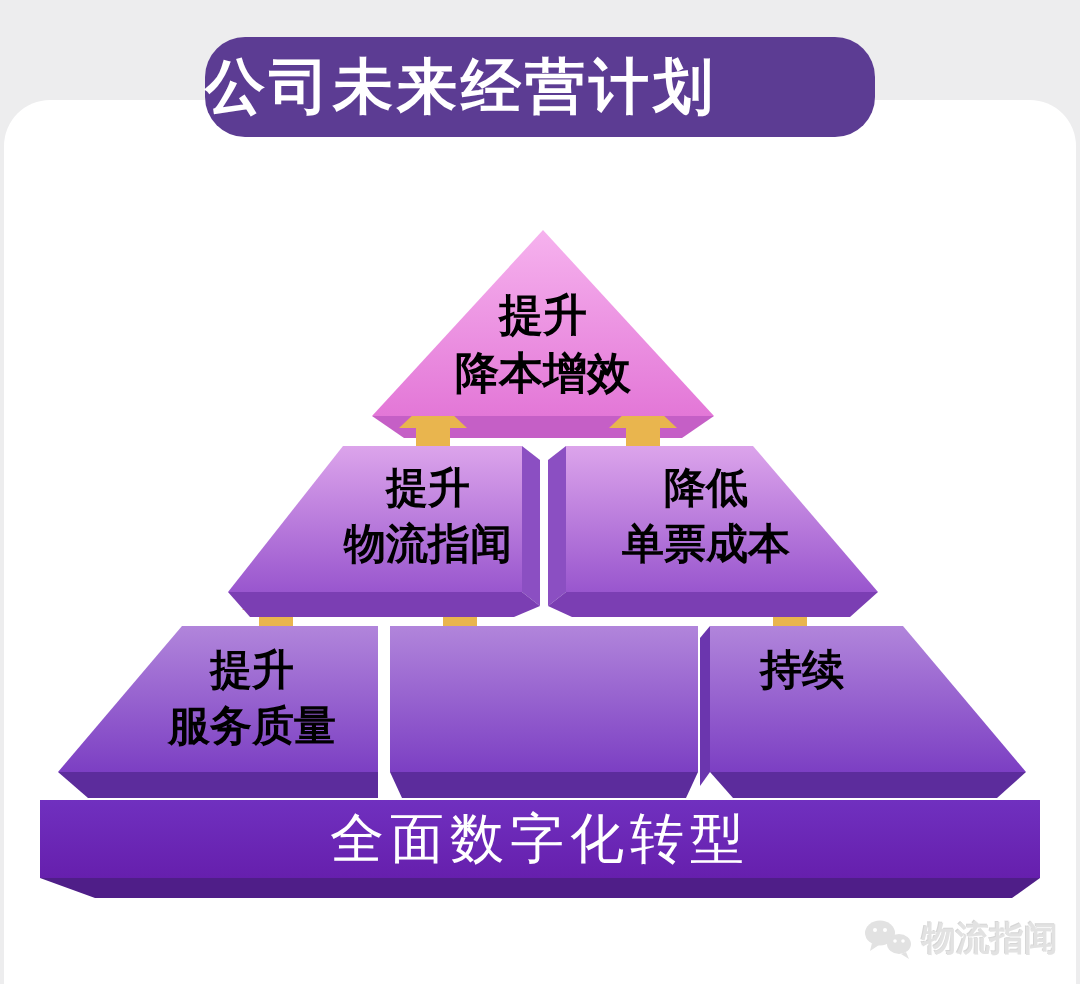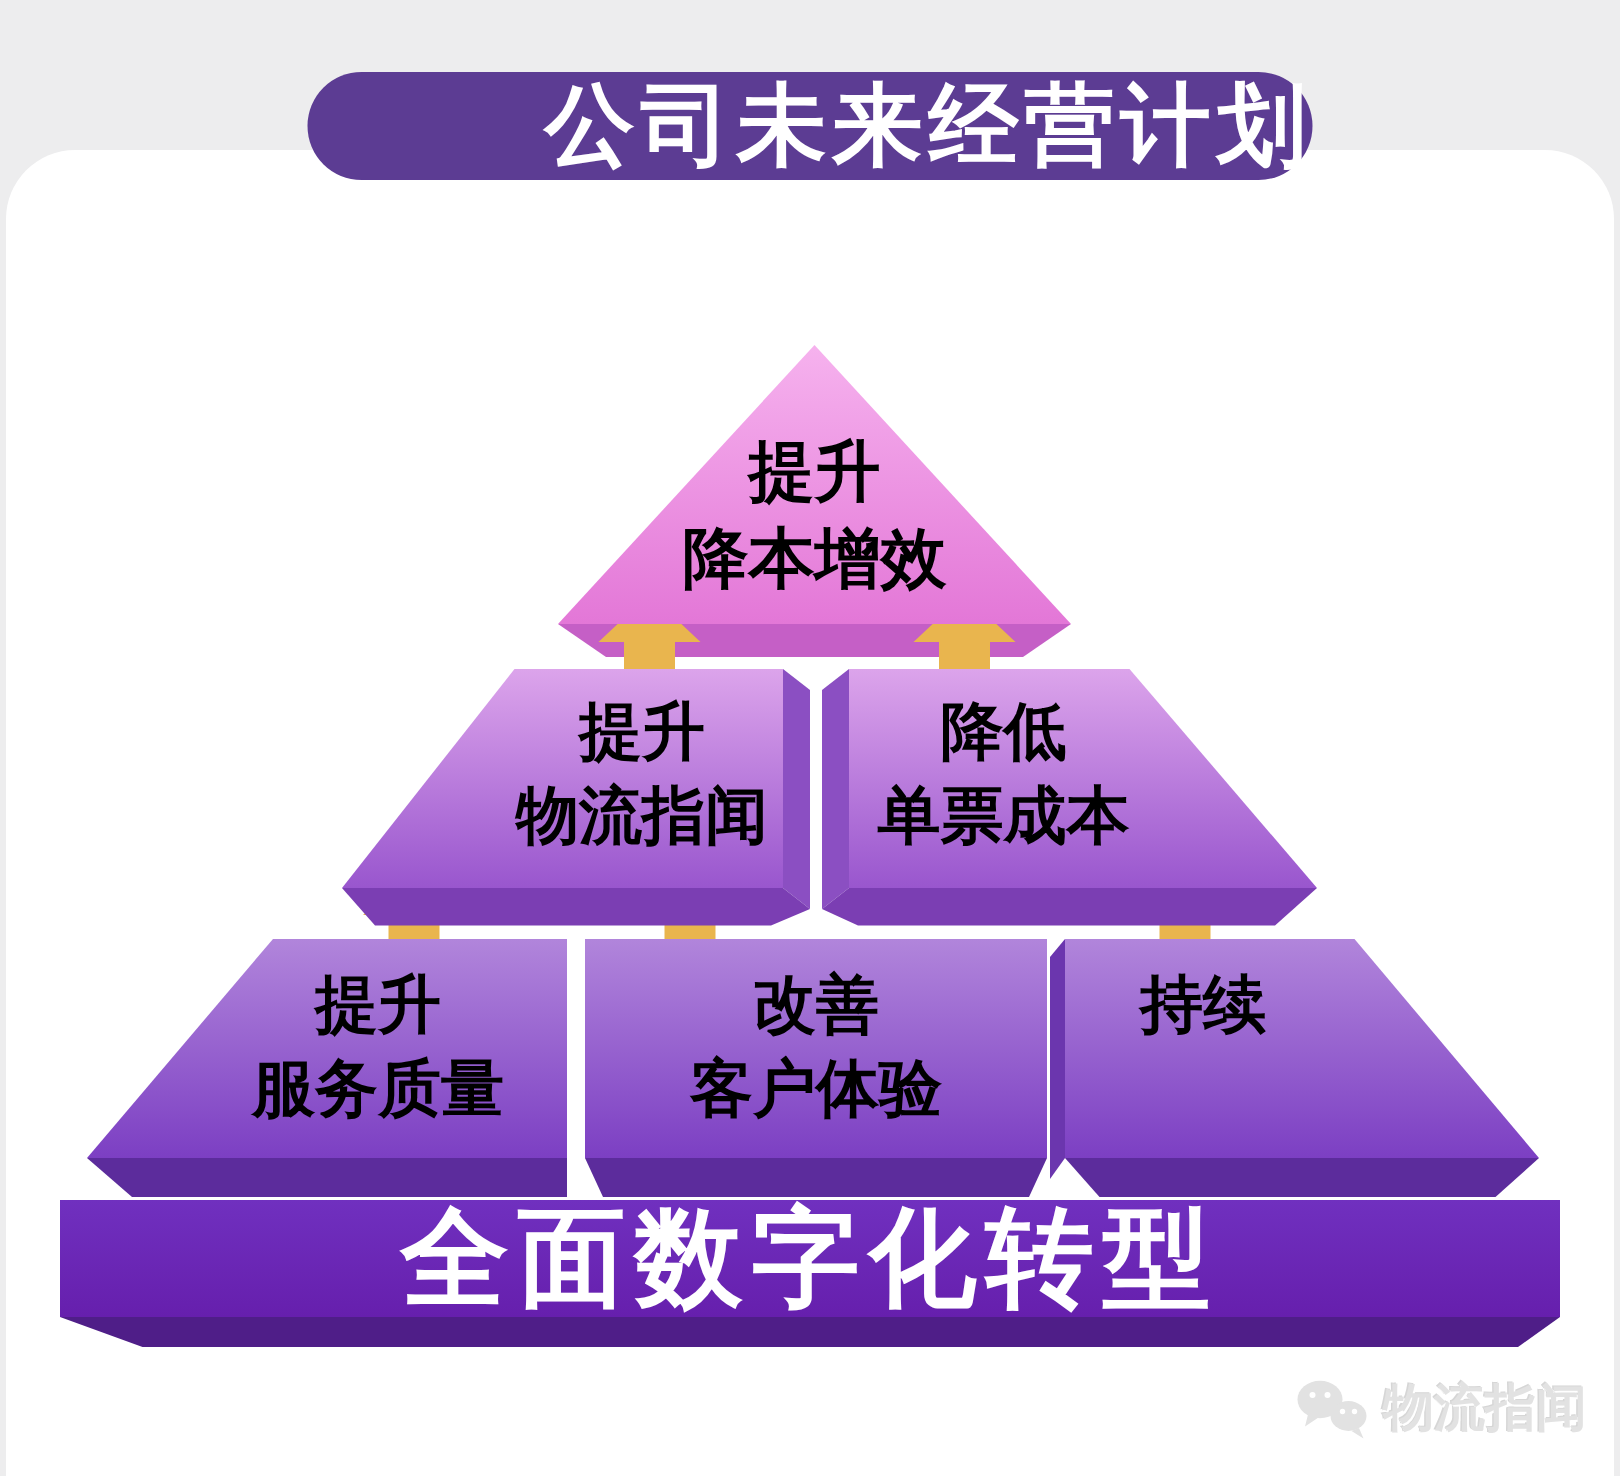--- a/index.html
+++ b/index.html
@@ -8,39 +8,39 @@
     background:#ededee;
     font-family:"Liberation Sans","DejaVu Sans",sans-serif;
     position:relative;overflow:hidden;
   }
   .stage{position:absolute;inset:0;}
   .card{
     position:absolute;left:4px;right:4px;top:100px;bottom:0;
     background:#ffffff;border-radius:46px 46px 0 0;
   }
   .title-banner{
-    position:absolute;left:205px;top:37px;width:670px;height:72px;
+    position:absolute;left:205px;top:37px;width:670px;height:100px;
     background:#5c3c93;border-radius:40px;
-    display:flex;align-items:center;justify-content:flex-end;margin-top:11px;
+    display:flex;align-items:center;justify-content:flex-start;
   }
   .title-banner span{
     color:#ffffff;font-size:60px;font-weight:bold;letter-spacing:4px;white-space:nowrap;
   }
   svg.shapes{position:absolute;inset:0;}
   .lbl{
     position:absolute;transform:translateX(-50%);
     text-align:center;color:#000000;font-weight:bold;
     font-size:42px;line-height:56px;white-space:nowrap;
   }
   .lbl span{display:block;}
   .lbl-top{font-size:44px;line-height:58px;}
   .bar-label{
     position:absolute;left:40px;top:800px;width:1000px;height:78px;
     display:flex;align-items:center;justify-content:center;
-    color:#ffffff;font-size:72px;font-weight:bold;letter-spacing:6px;
+    color:#ffffff;font-size:54px;font-weight:normal;letter-spacing:6px;
   }
   .watermark{
     position:absolute;right:22px;top:916px;
     display:flex;align-items:center;gap:8px;
     color:#e2e2e2;font-size:34px;font-weight:bold;
     text-shadow:1px 1px 0 #ffffff,-1px -1px 0 #d6d6d6;
   }
   .wm-icon{width:52px;height:42px;}
 </style>
 </head>
@@ -110,34 +110,30 @@
   <div class="lbl lbl-top" style="left:543px;top:286px;">
     <span>提升</span>
     <span>降本增效</span>
   </div>
 
   <div class="lbl" style="left:428px;top:460px;">
     <span>提升</span>
     <span>物流指闻</span>
   </div>
 
-  <div class="lbl" style="left:669px;top:460px;">
+  <div class="lbl" style="left:706px;top:460px;">
     <span>降低</span>
     <span>单票成本</span>
   </div>
 
   <div class="lbl" style="left:252px;top:642px;">
     <span>提升</span>
     <span>服务质量</span>
   </div>
 
-  <div class="lbl" style="left:544px;top:642px;">
-    <span>改善</span>
-    <span>客户体验</span>
-  </div>
 
   <div class="lbl" style="left:802px;top:642px;">
     <span>持续</span>
   </div>
 
   <div class="bar-label">
     <span>全面数字化转型</span>
   </div>
 
   <div class="watermark">

